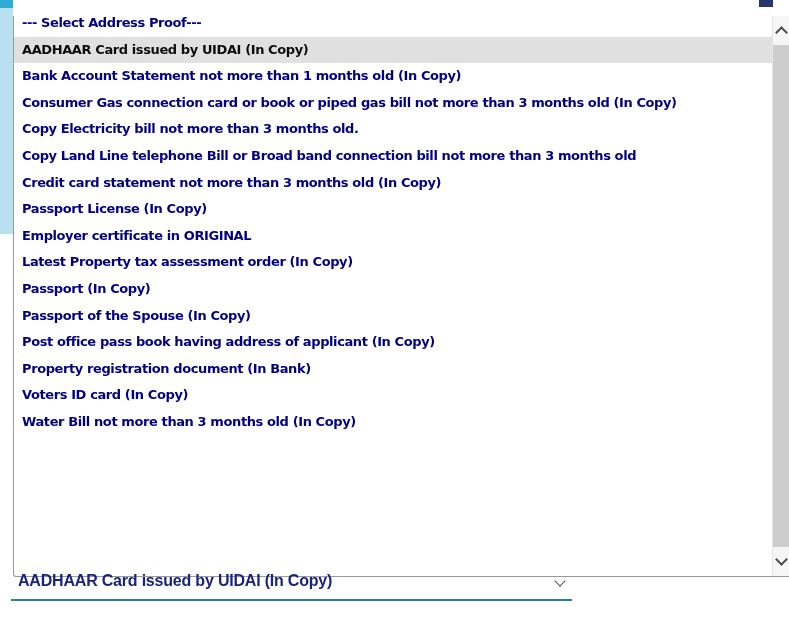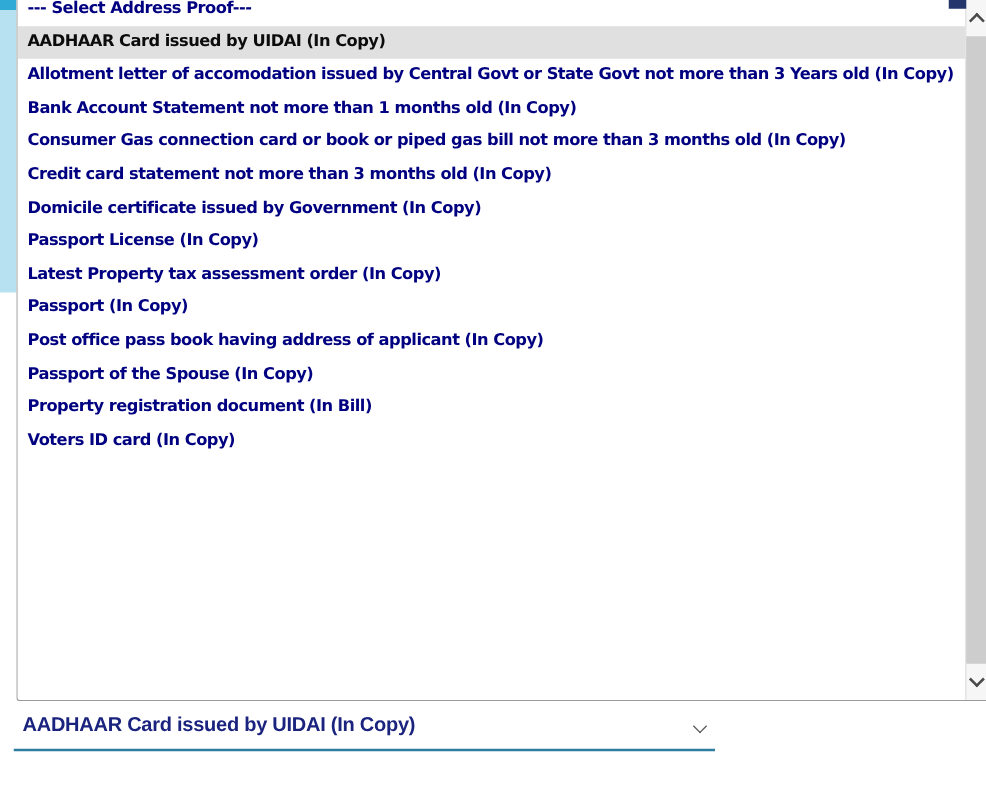--- a/index.html
+++ b/index.html
@@ -18,21 +18,21 @@
     position:absolute; left:0; top:0; width:13px; height:8px;
     background:#2fa9d6;
   }
   .corner-block {
     position:absolute; left:759px; top:0; width:14px; height:7px;
     background:#24366b; z-index:5;
   }
 
   
   .listbox {
-    position:absolute; left:13px; top:0; width:776px; height:561px;
+    position:absolute; left:13px; top:16px; width:776px; height:561px;
     background:#ffffff; box-sizing:border-box;
     border-left:1px solid #9b9b9b;
     border-bottom:1px solid #9b9b9b;
     border-bottom-left-radius:3px;
     overflow:hidden;
   }
   .options {
     position:absolute; top:-6px; left:0; right:17px; overflow:hidden;
   }
   .option {
@@ -88,32 +88,34 @@
 
 <div class="left-strip">
   <div class="left-strip-cap"></div>
 </div>
 <div class="corner-block"></div>
 
 <div class="listbox">
   <div class="options">
       <div class="option placeholder">--- Select Address Proof---</div>
       <div class="option selected">AADHAAR Card issued by UIDAI (In Copy)</div>
-      <div class="option">Allotment letter of accomodation issued by Central Govt or State Govt not more than 3 Years old (In Copy)</div>
       <div class="option">Bank Account Statement not more than 1 months old (In Copy)</div>
       <div class="option">Consumer Gas connection card or book or piped gas bill not more than 3 months old (In Copy)</div>
+      <div class="option">Copy Electricity bill not more than 3 months old.</div>
+      <div class="option">Copy Land Line telephone Bill or Broad band connection bill not more than 3 months old</div>
       <div class="option">Credit card statement not more than 3 months old (In Copy)</div>
-      <div class="option">Domicile certificate issued by Government (In Copy)</div>
       <div class="option">Passport License (In Copy)</div>
+      <div class="option">Employer certificate in ORIGINAL</div>
       <div class="option">Latest Property tax assessment order (In Copy)</div>
       <div class="option">Passport (In Copy)</div>
+      <div class="option">Passport of the Spouse (In Copy)</div>
       <div class="option">Post office pass book having address of applicant (In Copy)</div>
-      <div class="option">Passport of the Spouse (In Copy)</div>
-      <div class="option">Property registration document (In Bill)</div>
+      <div class="option">Property registration document (In Bank)</div>
       <div class="option">Voters ID card (In Copy)</div>
+      <div class="option">Water Bill not more than 3 months old (In Copy)</div>
     </div>
 
   <div class="scrollbar">
     <div class="sb-btn up">
       <span class="chev up"></span>
     </div>
     <div class="sb-btn down">
       <span class="chev down"></span>
     </div>
   </div>

